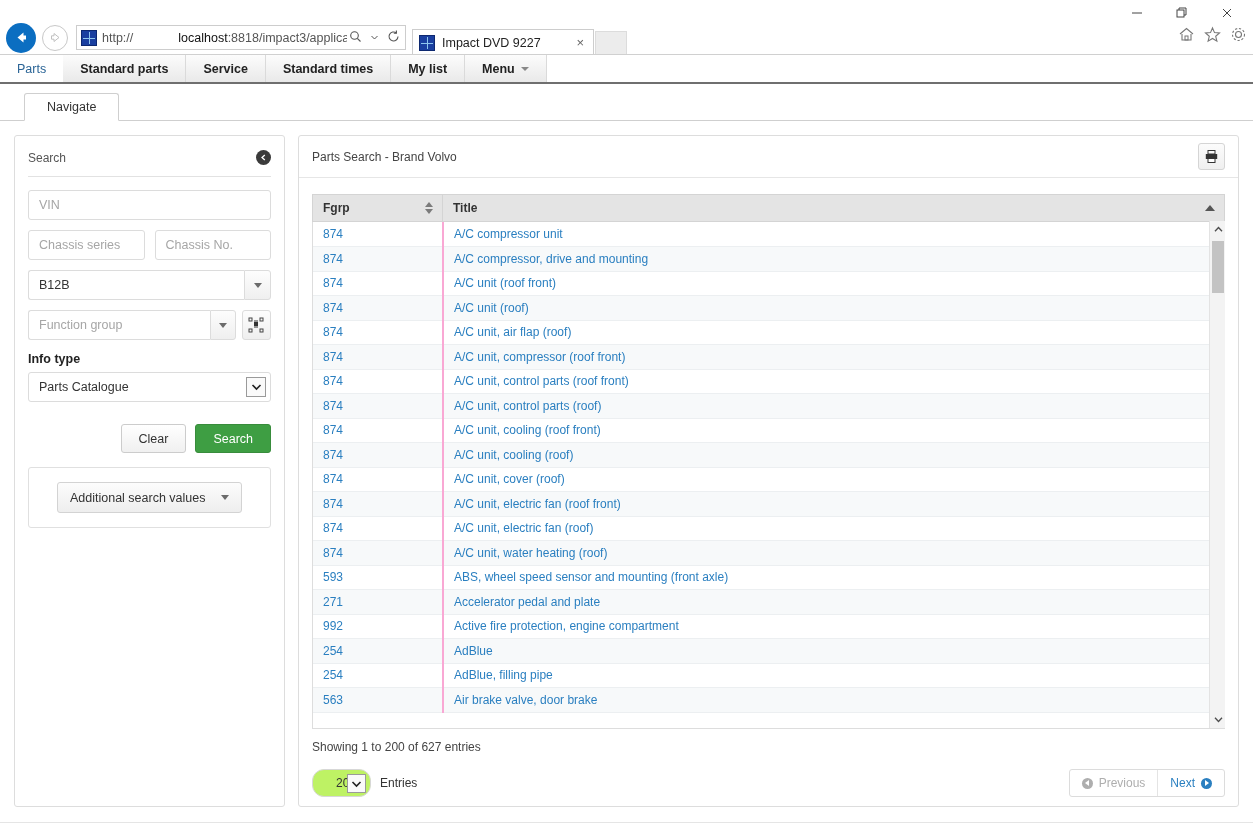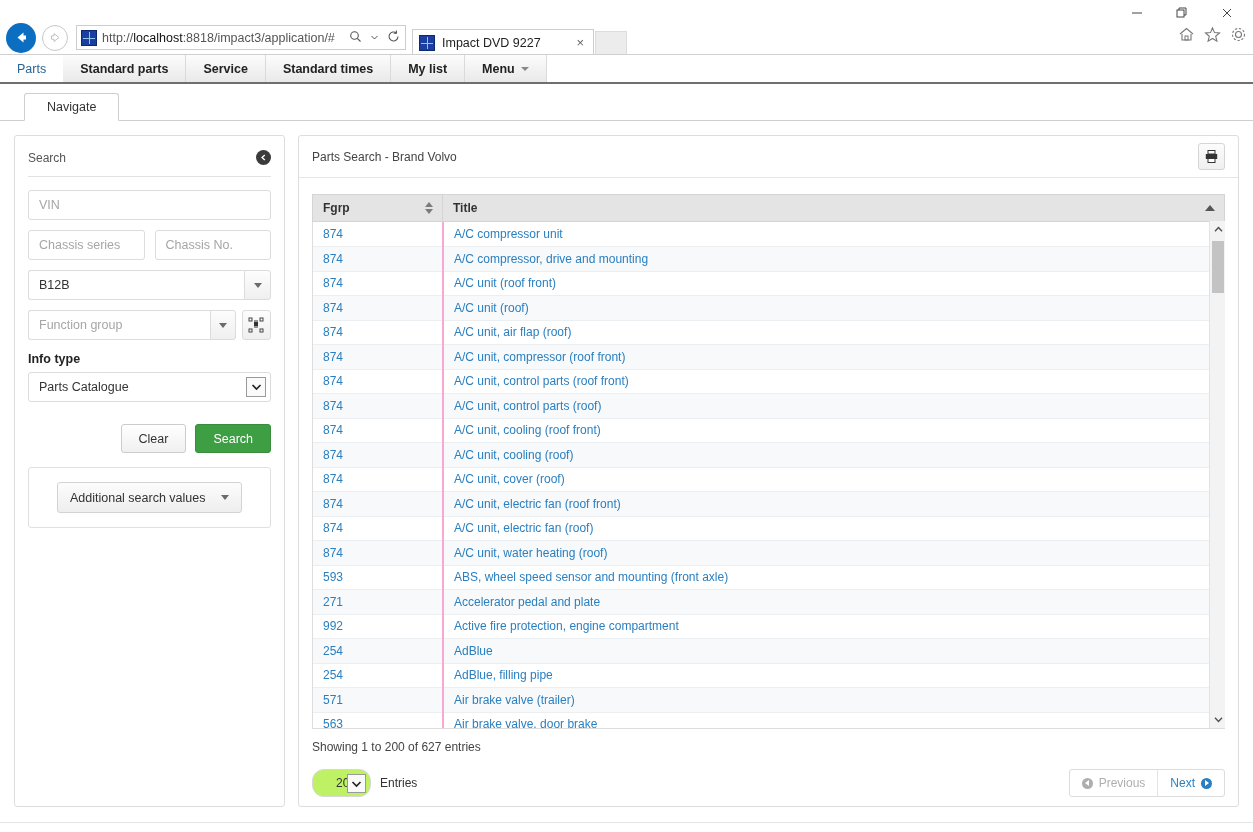--- a/index.html
+++ b/index.html
@@ -56,21 +56,21 @@
     padding: 0 4px;
   }
   .addr-favicon { width: 16px; height: 16px; margin-right: 5px; flex: 0 0 auto; }
   .addr-text {
     flex: 1 1 auto;
     font-family: "Liberation Sans", sans-serif;
     font-size: 12.5px;
     color: #555;
     white-space: nowrap; overflow: hidden;
   }
-  .addr-text .host { color: #111; }
+  .addr-text .host { color: #111; margin-left: 45px; }
   .addr-icons { display: flex; align-items: center; gap: 3px; flex: 0 0 auto; }
   .addr-icons .ic { color: #555; font-size: 13px; width: 16px; text-align: center; }
 
   .tab-strip {
     display: flex; align-items: flex-end; height: 35px; margin-left: 6px;
   }
   .ie-tab {
     width: 182px; height: 26px;
     border: 1px solid #cdcdcd;
     border-bottom: none;
@@ -762,24 +762,20 @@
               </tr>
               <tr>
                 <td class="c-fgrp">254</td>
                 <td>AdBlue</td>
               </tr>
               <tr>
                 <td class="c-fgrp">254</td>
                 <td>AdBlue, filling pipe</td>
               </tr>
               <tr>
-                <td class="c-fgrp">571</td>
-                <td>Air brake valve (trailer)</td>
-              </tr>
-              <tr>
                 <td class="c-fgrp">563</td>
                 <td>Air brake valve, door brake</td>
               </tr>
             </tbody>
         </table>
       </div>
 
       <div class="vscroll">
         <div class="vs-arrow vs-up">
           <svg width="9" height="7" viewBox="0 0 9 7">

